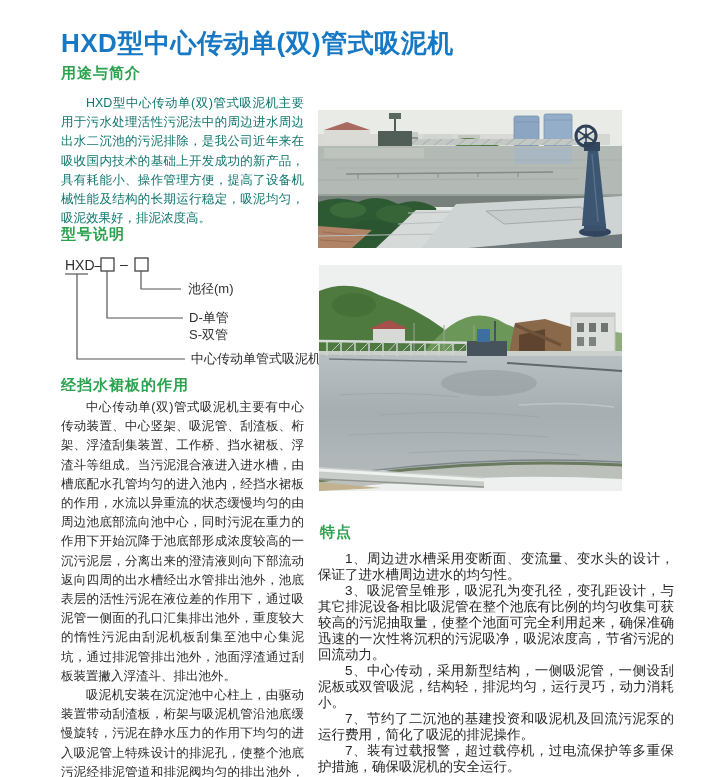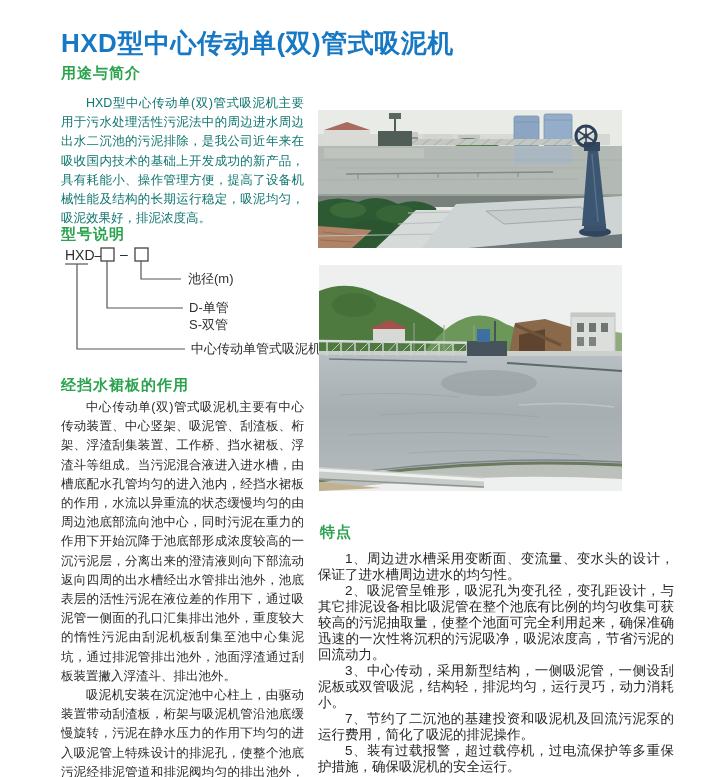--- a/index.html
+++ b/index.html
@@ -24,21 +24,21 @@
   }
   .structure-text{
     position:absolute;left:61px;top:398px;width:243px;
     font-size:12.5px;line-height:19.2px;color:#2a2a2a;text-align:justify;
   }
   .body-left p,.structure-text p,.features-text p{margin:0;text-indent:2em;}
   .features-text{
     position:absolute;left:318px;top:551px;width:356px;
     font-size:13.5px;line-height:16px;color:#262626;text-align:justify;
   }
-  .diagram{position:absolute;left:61px;top:244px;width:262px;height:118px;}
+  .diagram{position:absolute;left:61px;top:254px;width:262px;height:118px;}
   .diagram svg{display:block;}
   .diagram text{fill:#2f2f2f;}
   .photo{position:absolute;overflow:hidden;}
   .photo1{left:318px;top:110px;width:304px;height:138px;}
   .photo2{left:319px;top:265px;width:303px;height:226px;}
 </style>
 </head>
 <body>
 
 <div class="page">
@@ -218,19 +218,19 @@
       <polygon points="0,202 165,212 165,223 0,215" fill="#c9cdca"></polygon>
       <line x1="0" y1="205" x2="165" y2="215" stroke="#eff1ee" stroke-width="3"></line>
       <line x1="0" y1="214" x2="165" y2="222" stroke="#8f948f" stroke-width="1.5"></line>
       <polygon points="0,217 62,223 0,226" fill="#c2b18e"></polygon>
     </svg>
   </div>
 
   <div class="sec-heading h-features">特点</div>
   <div class="features-text">
     <p>1、周边进水槽采用变断面、变流量、变水头的设计，保证了进水槽周边进水的均匀性。</p>
-    <p>2、吸泥管呈锥形，吸泥孔为变孔径，变孔距设计，与其它排泥设备相比吸泥管在整个池底有比例的均匀收集可获较高的污泥抽取量，使整个池面可完全利用起来，确保准确迅速的一次性将沉积的污泥吸净，吸泥浓度高，节省污泥的回流动力。</p>
-    <p>3、中心传动，采用新型结构，一侧吸泥管，一侧设刮泥板或双管吸泥，结构轻，排泥均匀，运行灵巧，动力消耗小。</p>
+    <p>3、吸泥管呈锥形，吸泥孔为变孔径，变孔距设计，与其它排泥设备相比吸泥管在整个池底有比例的均匀收集可获较高的污泥抽取量，使整个池面可完全利用起来，确保准确迅速的一次性将沉积的污泥吸净，吸泥浓度高，节省污泥的回流动力。</p>
+    <p>5、中心传动，采用新型结构，一侧吸泥管，一侧设刮泥板或双管吸泥，结构轻，排泥均匀，运行灵巧，动力消耗小。</p>
     <p>7、节约了二沉池的基建投资和吸泥机及回流污泥泵的运行费用，简化了吸泥的排泥操作。</p>
-    <p>5、装有过载报警，超过载停机，过电流保护等多重保护措施，确保吸泥机的安全运行。</p>
+    <p>7、装有过载报警，超过载停机，过电流保护等多重保护措施，确保吸泥机的安全运行。</p>
   </div>
 
 </div>
 
 </body></html>

